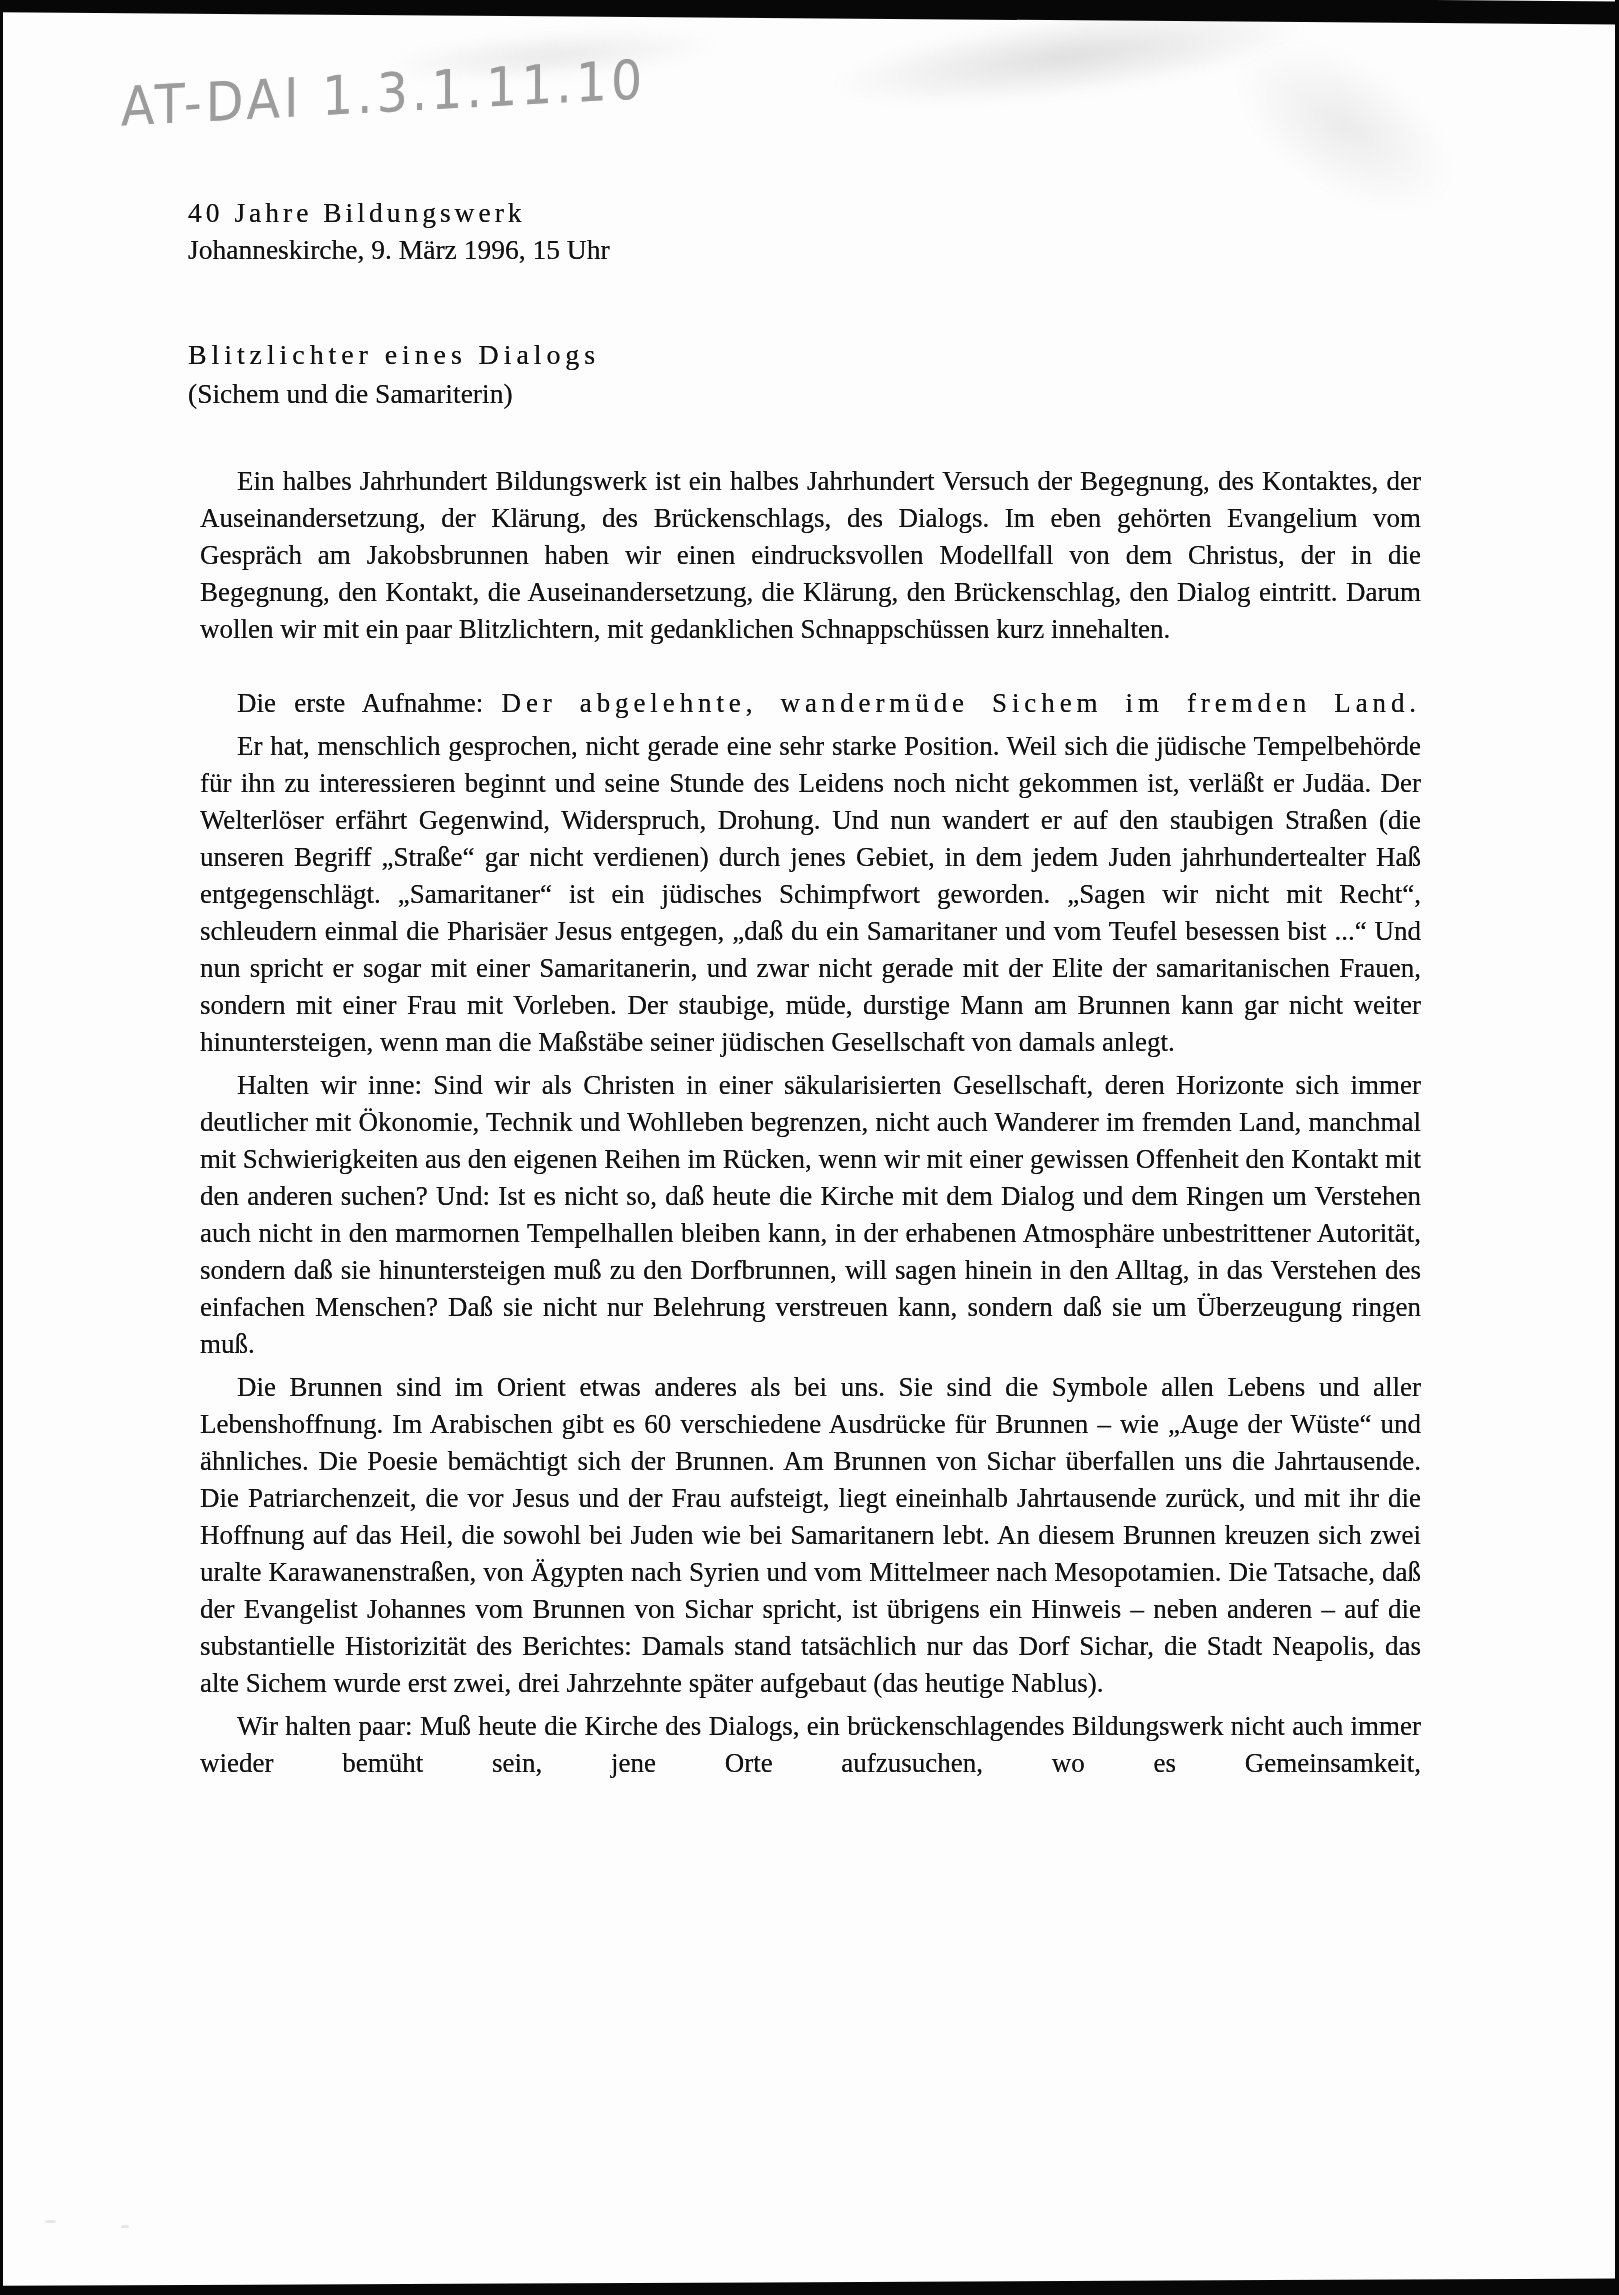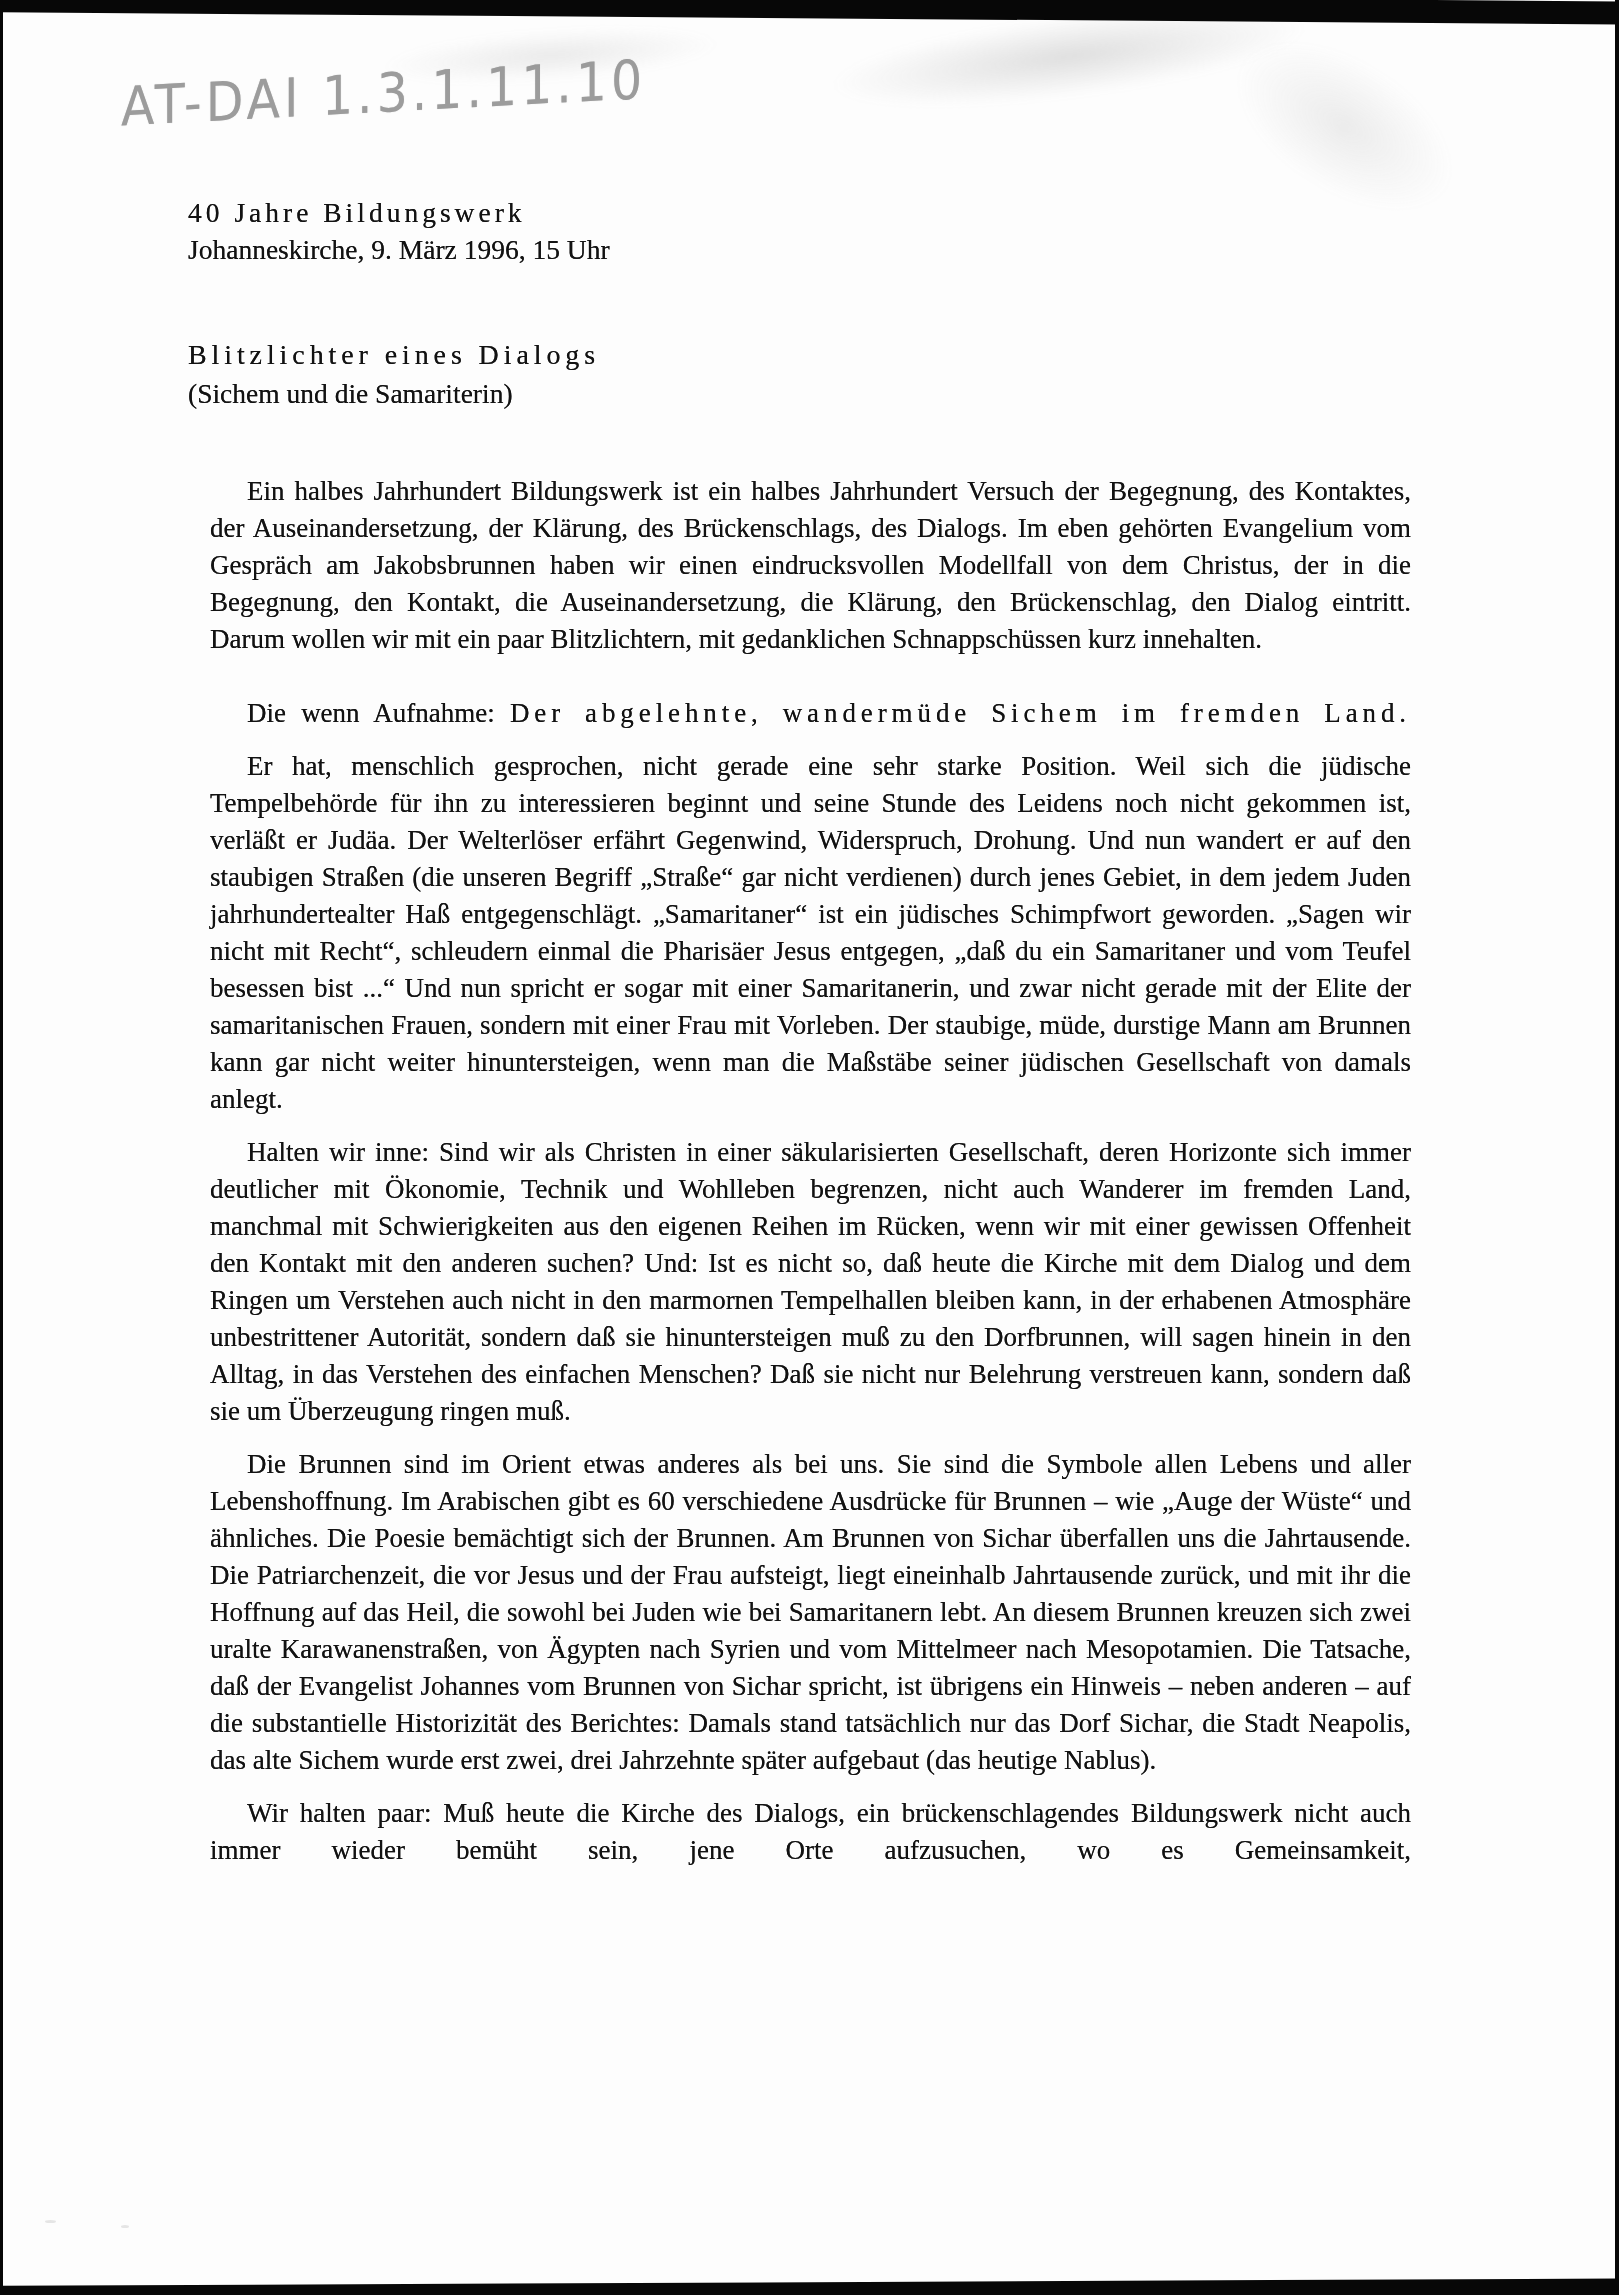--- a/index.html
+++ b/index.html
@@ -56,21 +56,21 @@
   .title-block .main{font-size:28px;letter-spacing:4.9px;}
   .title-block .sub{font-size:27.5px;}
 
   
   .body-col{
     position:absolute;left:194px;top:457px;width:1233px;
     font-size:27px;line-height:37px;
     text-shadow:0 0 0.5px rgba(12,12,12,.8);
     hyphens:none;
   }
-  .body-col p{margin:16px;text-align:justify;text-indent:37px;}
+  .body-col p{margin:6px;text-align:justify;text-indent:37px;}
   .body-col p.gap-one{margin-top:37px;}
   .body-col p.fill-last{text-align-last:justify;}
   .gesperrt{letter-spacing:4.9px;}
 
   
   .speck{position:absolute;background:rgba(60,60,60,.12);border-radius:50%;}
   .speck.p1{left:45px;top:2220px;width:11.3px;height:3.2px;}
   .speck.p2{left:121px;top:2225px;width:8px;height:3.2px;}
 </style>
 </head>
@@ -89,21 +89,21 @@
     <div class="line2">Johanneskirche, 9. März 1996, 15 Uhr</div>
   </div>
 
   <div class="title-block">
     <div class="main">Blitzlichter eines Dialogs</div>
     <div class="sub">(Sichem und die Samariterin)</div>
   </div>
 
   <div class="body-col" id="body-text">
       <p><span>Ein halbes Jahrhundert Bildungswerk ist ein halbes Jahrhundert Versuch der Begegnung, des Kontaktes, der Auseinandersetzung, der Klärung, des Brückenschlags, des Dialogs. Im eben gehörten Evangelium vom Gespräch am Jakobsbrunnen haben wir einen eindrucksvollen Modellfall von dem Christus, der in die Begegnung, den Kontakt, die Auseinandersetzung, die Klärung, den Brückenschlag, den Dialog eintritt. Darum wollen wir mit ein paar Blitzlichtern, mit gedanklichen Schnappschüssen kurz innehalten.</span></p>
-      <p class="gap-one fill-last"><span>Die wenn Aufnahme: </span><span class="gesperrt">Der abgelehnte, wandermüde Sichem im fremden Land.</span></p>
+      <p class="gap-one fill-last"><span>Die erste Aufnahme: </span><span class="gesperrt">Der abgelehnte, wandermüde Sichem im fremden Land.</span></p>
       <p><span>Er hat, menschlich gesprochen, nicht gerade eine sehr starke Position. Weil sich die jüdische Tempelbehörde für ihn zu interessieren beginnt und seine Stunde des Leidens noch nicht gekommen ist, verläßt er Judäa. Der Welterlöser erfährt Gegenwind, Widerspruch, Drohung. Und nun wandert er auf den staubigen Straßen (die unseren Begriff „Straße“ gar nicht verdienen) durch jenes Gebiet, in dem jedem Juden jahrhundertealter Haß entgegenschlägt. „Samaritaner“ ist ein jüdisches Schimpfwort geworden. „Sagen wir nicht mit Recht“, schleudern einmal die Pharisäer Jesus entgegen, „daß du ein Samaritaner und vom Teufel besessen bist ...“ Und nun spricht er sogar mit einer Samaritanerin, und zwar nicht gerade mit der Elite der samaritanischen Frauen, sondern mit einer Frau mit Vorleben. Der staubige, müde, durstige Mann am Brunnen kann gar nicht weiter hinuntersteigen, wenn man die Maßstäbe seiner jüdischen Gesellschaft von damals anlegt.</span></p>
       <p><span>Halten wir inne: Sind wir als Christen in einer säkularisierten Gesellschaft, deren Horizonte sich immer deutlicher mit Ökonomie, Technik und Wohlleben begrenzen, nicht auch Wanderer im fremden Land, manchmal mit Schwierigkeiten aus den eigenen Reihen im Rücken, wenn wir mit einer gewissen Offenheit den Kontakt mit den anderen suchen? Und: Ist es nicht so, daß heute die Kirche mit dem Dialog und dem Ringen um Verstehen auch nicht in den marmornen Tempelhallen bleiben kann, in der erhabenen Atmosphäre unbestrittener Autorität, sondern daß sie hinuntersteigen muß zu den Dorfbrunnen, will sagen hinein in den Alltag, in das Verstehen des einfachen Menschen? Daß sie nicht nur Belehrung verstreuen kann, sondern daß sie um Überzeugung ringen muß.</span></p>
       <p><span>Die Brunnen sind im Orient etwas anderes als bei uns. Sie sind die Symbole allen Lebens und aller Lebenshoffnung. Im Arabischen gibt es 60 verschiedene Ausdrücke für Brunnen – wie „Auge der Wüste“ und ähnliches. Die Poesie bemächtigt sich der Brunnen. Am Brunnen von Sichar überfallen uns die Jahrtausende. Die Patriarchenzeit, die vor Jesus und der Frau aufsteigt, liegt eineinhalb Jahrtausende zurück, und mit ihr die Hoffnung auf das Heil, die sowohl bei Juden wie bei Samaritanern lebt. An diesem Brunnen kreuzen sich zwei uralte Karawanenstraßen, von Ägypten nach Syrien und vom Mittelmeer nach Mesopotamien. Die Tatsache, daß der Evangelist Johannes vom Brunnen von Sichar spricht, ist übrigens ein Hinweis – neben anderen – auf die substantielle Historizität des Berichtes: Damals stand tatsächlich nur das Dorf Sichar, die Stadt Neapolis, das alte Sichem wurde erst zwei, drei Jahrzehnte später aufgebaut (das heutige Nablus).</span></p>
       <p class="fill-last"><span>Wir halten paar: Muß heute die Kirche des Dialogs, ein brückenschlagendes Bildungswerk nicht auch immer wieder bemüht sein, jene Orte aufzusuchen, wo es Gemeinsamkeit,</span></p>
     </div>
 
   <div class="speck p1"></div>
   <div class="speck p2"></div>
 
   <div class="edge top"></div>

